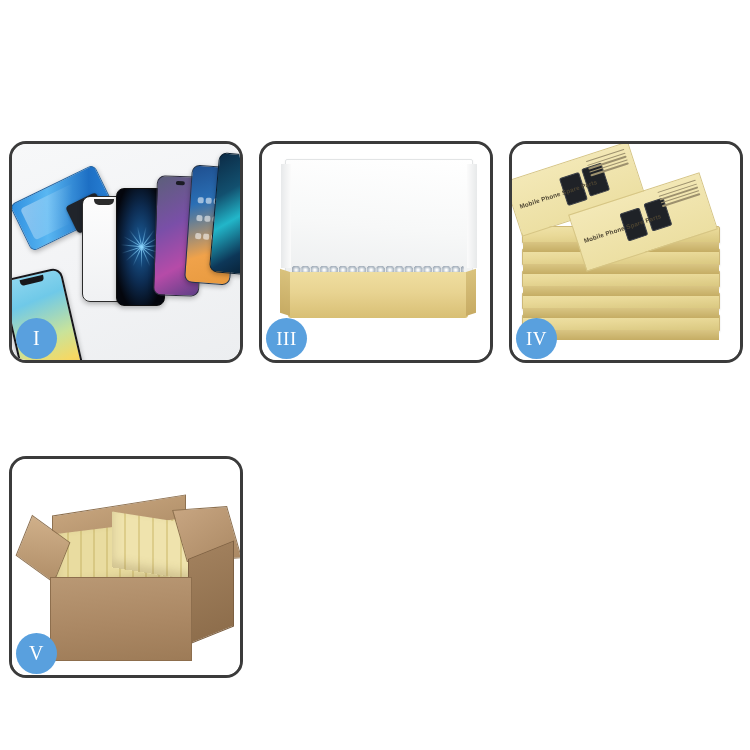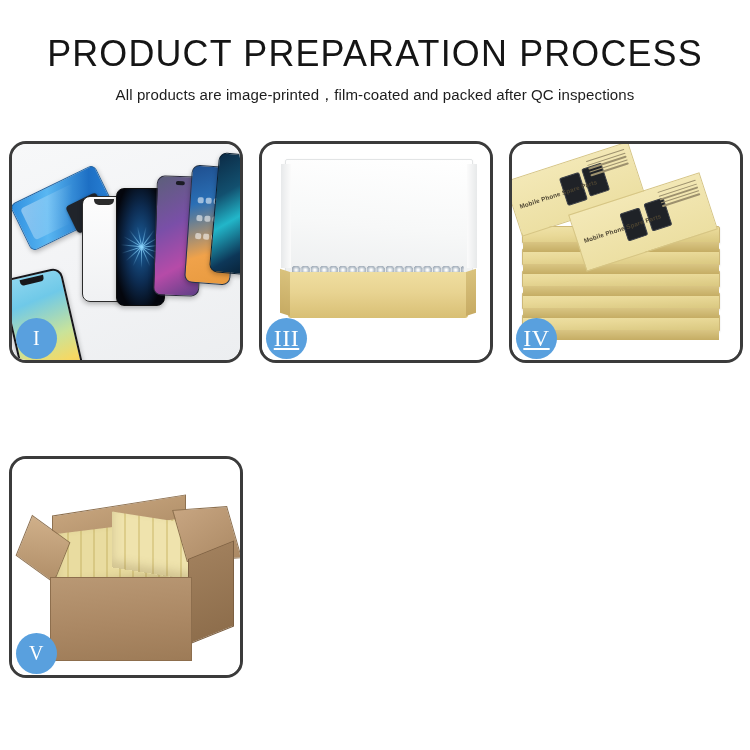--- a/index.html
+++ b/index.html
@@ -91,21 +91,21 @@
     color: #ffffff;
     font-family: "Liberation Serif", "DejaVu Serif", serif;
     font-size: 21px;
     line-height: 41px;
     text-align: center;
     letter-spacing: 0.5px;
     z-index: 40;
     box-shadow: 0 0 0 0 rgba(0,0,0,0);
   }
   .badge.narrow { font-size: 20px; }
-  .badge.wide { font-size: 24px; text-decoration: underline; }
+  .badge.wide { font-size: 19px; }
 
   
   .p1 { background: linear-gradient(160deg,#f7f8f9 0%, #f2f3f5 55%, #eceef0 100%); }
   .scr {
     position: absolute;
     border-radius: 7px;
     box-shadow: 0 2px 5px rgba(0,0,0,.28);
   }
   .scr-a { 
     left: 4px; top: 38px; width: 92px; height: 50px;
@@ -362,24 +362,20 @@
     position:absolute; width:16px; height:22px;
     background: rgba(140,115,84,.5);
     border-radius:1px;
   }
 </style>
 </head>
 <body>
 
 <div class="page">
 
-  <div class="header">
-    <h1 class="title">PRODUCT PREPARATION PROCESS</h1>
-    <p class="subtitle">All products are image-printed，film-coated and packed after QC inspections</p>
-  </div>
 
   <div class="grid">
 
     <div class="panel">
       <div class="panel-photo p1">
         <div class="scr scr-a"></div>
         <div class="scr-a-dark"></div>
         <div class="scr scr-b"></div>
         <div class="scr scr-c">
           <div class="swirl">

